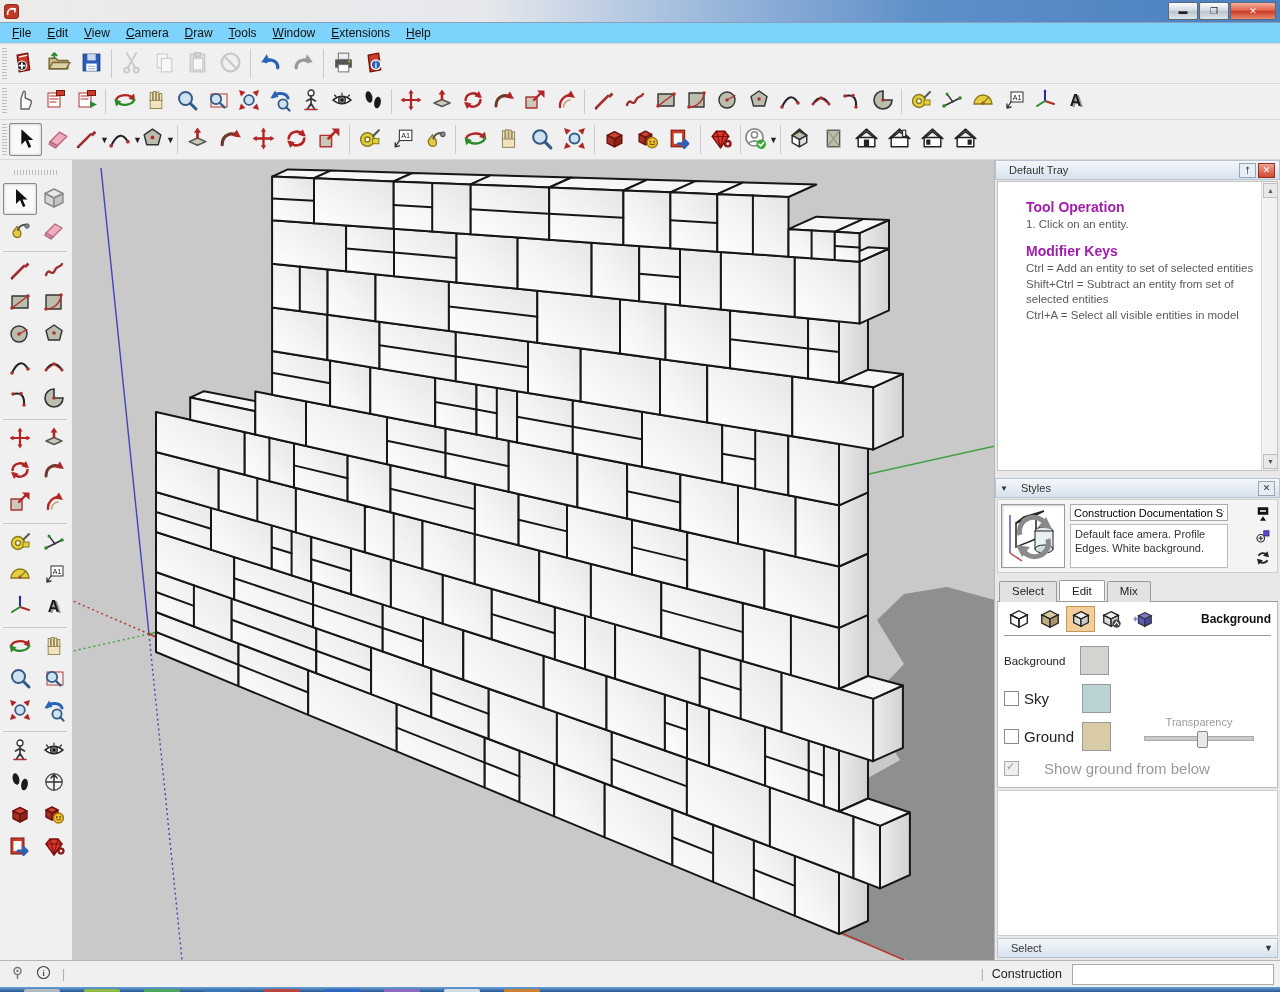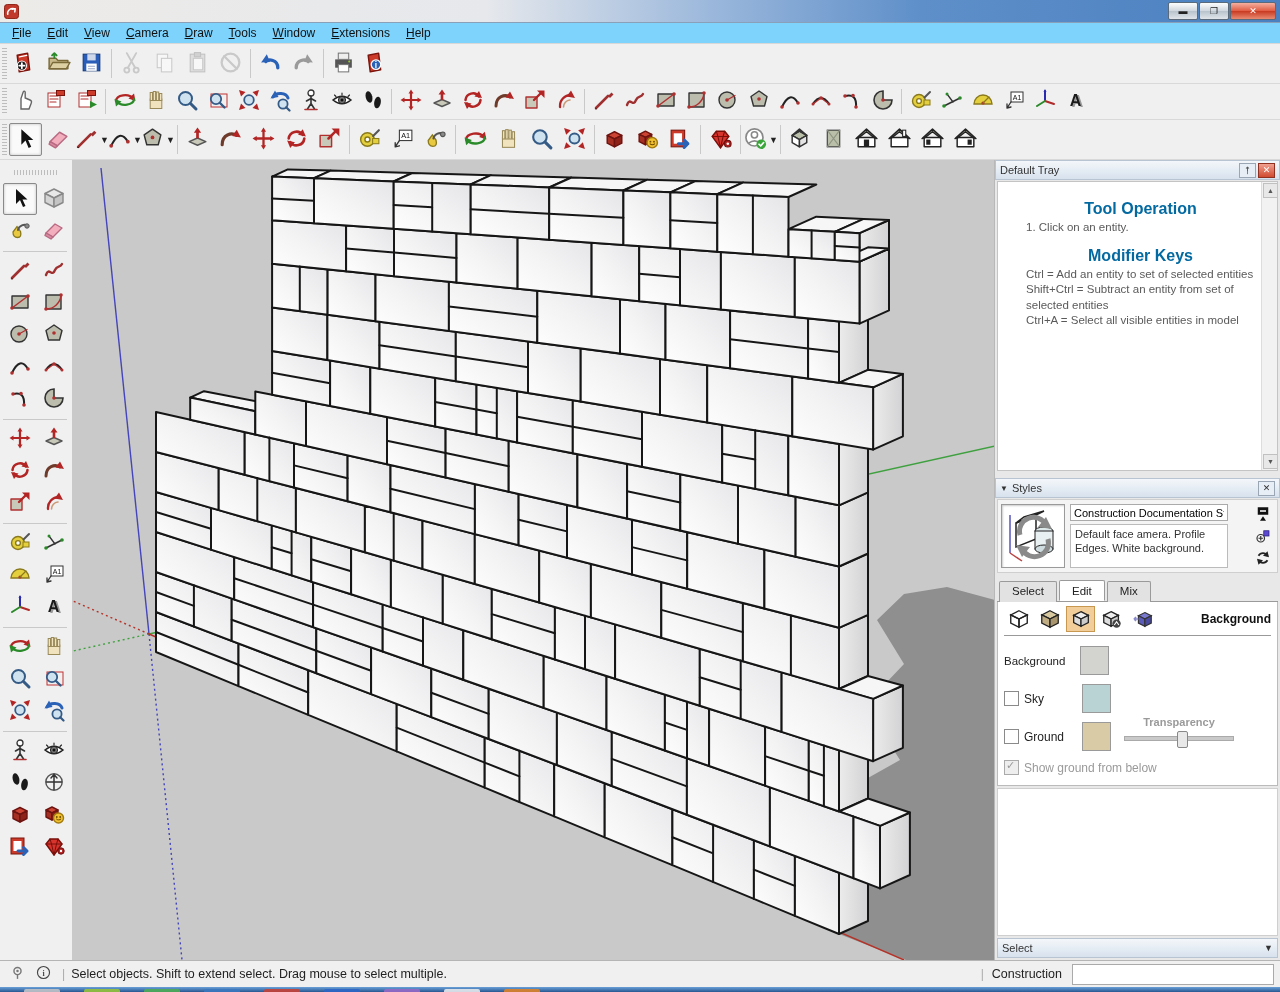--- a/index.html
+++ b/index.html
@@ -38,26 +38,26 @@
   #ltgrid .tbtn svg{width:24px;height:24px;}
   #ltgrid .lsep{width:64px;height:8px;display:flex;align-items:center;}
   #ltgrid .lsep div{height:1px;background:#c9c9c9;width:100%;}
   #viewport{width:921px;height:800px;position:relative;background:#c9c9c9;}
   #vp-svg{position:absolute;left:0;top:0;width:921px;height:800px;}
   .blk{stroke:#161616;stroke-width:2;stroke-linejoin:round;}
   .jnt{stroke:#161616;stroke-width:2;stroke-linecap:round;}
   
   #tray{width:286px;background:#e8e8e8;display:flex;flex-direction:column;border-left:1px solid #b8b8b8;box-sizing:border-box;}
   .trayhdr{height:18px;background:linear-gradient(#f4f7fa,#d7e2ee);border:1px solid #b8c4d2;display:flex;align-items:center;font-size:11px;color:#333;padding:0 4px;position:relative;}
-  .trayhdr .ttl{flex:1;}
+  .trayhdr .ttl{flex:1;margin-left:9px;}
   .hbtn{width:15px;height:13px;display:flex;align-items:center;justify-content:center;margin-left:2px;border:1px solid #9aa6b4;background:#e8eef6;font-size:9px;color:#333;}
   .hbtn.red{background:linear-gradient(#f0a090,#d04a30);color:#fff;border-color:#903020;font-weight:bold;}
   #instructor{height:288px;background:#fff;border:1px solid #c4c4c4;margin:1px 2px;position:relative;overflow:hidden;}
   #instr-text{position:absolute;left:28px;top:6px;right:22px;font-size:11.5px;color:#5a5a5a;line-height:1.35;}
-  #instr-text .h{font-weight:bold;color:#0369a1;font-size:16px;margin-top:10px;text-align:center;}
+  #instr-text .h{font-weight:bold;color:#a21caf;font-size:14px;margin-top:10px;}
   #instr-text .big{font-weight:bold;color:#222;font-size:12.5px;margin-top:12px;line-height:1.3;}
   .vscroll{position:absolute;right:0;top:0;bottom:0;width:15px;background:#f2f2f2;border-left:1px solid #ddd;}
   .vscroll .arr{position:absolute;left:1px;width:13px;height:13px;background:#e8e8e8;border:1px solid #c0c0c0;font-size:7px;color:#555;display:flex;align-items:center;justify-content:center;}
   .vscroll .up{top:1px;} .vscroll .dn{bottom:1px;}
   #styles-hdr{margin-top:6px;}
   #styles-hdr .tri{font-size:8px;margin-right:4px;color:#333;}
   #styles-body{background:#f4f4f4;border:1px solid #cfcfcf;margin:1px 2px;padding:4px 3px;display:flex;}
   #style-thumb{width:62px;height:62px;background:#fff;border:1px solid #9a9a9a;box-shadow:inset 1px 1px 2px #ccc;}
   #style-fields{flex:1;margin-left:5px;display:flex;flex-direction:column;}
   #style-name{height:17px;font-size:11px;border:1px solid #aaa;padding:1px 3px;font-family:inherit;width:158px;box-sizing:border-box;}
@@ -71,26 +71,26 @@
   .tab.active{background:#fff;font-weight:normal;padding-top:4px;top:0;border-bottom:1px solid #fff;}
   #editpane{background:#fff;border:1px solid #bbb;border-top:none;margin:0 2px;padding:4px 6px 10px;}
   #editbar{display:flex;align-items:center;height:26px;}
   .ebtn{width:27px;height:24px;display:flex;align-items:center;justify-content:center;border:1px solid transparent;margin-right:2px;}
   .ebtn svg{width:22px;height:22px;}
   .ebtn.active{background:#f2cf9a;border:1px solid #c89850;}
   #editbar .eb-label{flex:1;text-align:right;font-weight:bold;font-size:12px;color:#111;}
   #editpane hr{border:none;border-top:1px solid #999;margin:3px 0 10px;}
   .bgrow{display:flex;align-items:center;margin:0 0 9px;position:relative;}
   .bgrow .lbl{font-size:11.5px;color:#222;width:64px;}
-  .bgrow .lbl2{font-size:12px;color:#222;}
+  .bgrow .lbl2{font-size:15px;color:#222;}
   .cb{width:13px;height:13px;border:1px solid #8a8a8a;background:#fff;margin-right:5px;flex:none;}
   .cb.checked.disabled{background:#eee;border-color:#aaa;position:relative;}
   .cb.checked.disabled:after{content:"✓";position:absolute;left:1px;top:-2px;font-size:11px;color:#999;}
   .swatch{width:27px;height:27px;border:1px solid #9a9a9a;margin-left:12px;}
-  #transp{position:absolute;left:120px;top:-6px;width:110px;text-align:center;font-weight:bold;}
+  #transp{position:absolute;left:140px;top:-6px;width:110px;text-align:center;}
   #transp .tl{font-size:11px;color:#9a9a9a;}
   #transp .track{height:3px;background:#c9c9c9;border:1px solid #aaa;margin-top:8px;position:relative;}
   #transp .thumb{position:absolute;left:48%;top:-6px;width:9px;height:15px;background:#e8e8e8;border:1px solid #888;border-radius:2px;}
   #tray-fill{flex:1;background:#fff;border:1px solid #cfcfcf;margin:2px;}
   #select-bar{height:18px;margin:0 2px 2px;}
   #select-bar .caret{font-size:9px;color:#333;}
   
   #statusbar{height:26px;background:#f0f0f0;border-top:1px solid #b5b5b5;display:flex;align-items:center;}
   #statusbar svg{width:17px;height:17px;}
   .sbicon{margin-left:9px;}
@@ -1387,21 +1387,21 @@
         <span class="cb"></span>
         <span class="lbl2" style="width:46px">Ground</span>
         <span class="swatch" style="background: rgb(216, 203, 166);"></span>
         <div id="transp">
           <div class="tl">Transparency</div>
           <div class="track">
               <div class="thumb"></div>
             </div>
         </div>
       </div>
-      <div class="bgrow" style="margin-bottom:0;">
+      <div class="bgrow" style="margin-bottom:0;gap:20px;">
         <span class="cb checked disabled"></span>
         <span class="lbl2" style="color:#9a9a9a">Show ground from below</span>
       </div>
     </div>
 
     <div id="tray-fill"></div>
 
     <div id="select-bar" class="trayhdr">
       <span class="ttl">Select</span>
       <span class="caret">▼</span>
@@ -1413,21 +1413,20 @@
   <span class="sbicon"><svg viewBox="0 0 24 24">
         <circle cx="12" cy="10" r="5" fill="none" stroke="#777" stroke-width="2"></circle>
         <circle cx="12" cy="10" r="1.8" fill="#777"></circle>
         <path d="M12 15 L12 21" stroke="#777" stroke-width="2"></path>
       </svg></span>
   <span class="sbicon"><svg viewBox="0 0 24 24">
         <circle cx="12" cy="12" r="8.5" fill="none" stroke="#444" stroke-width="1.6"></circle>
         <text x="12" y="16.5" font-size="11" font-weight="bold" fill="#444" text-anchor="middle" font-family="serif">i</text>
       </svg></span>
   <span class="sep">|</span>
-  <span id="status-msg">Select objects. Shift to extend select. Drag mouse to select multiple.</span>
   <div id="meas">
     <span class="sep">|</span>
     <span class="mlabel">Construction</span>
     <input value="" style="">
   </div>
 </div>
 
 <div id="taskbar">
     <div class="tk" style="background: rgb(200, 200, 200);"></div>
     <div class="tk" style="background: rgb(154, 200, 50);"></div>

